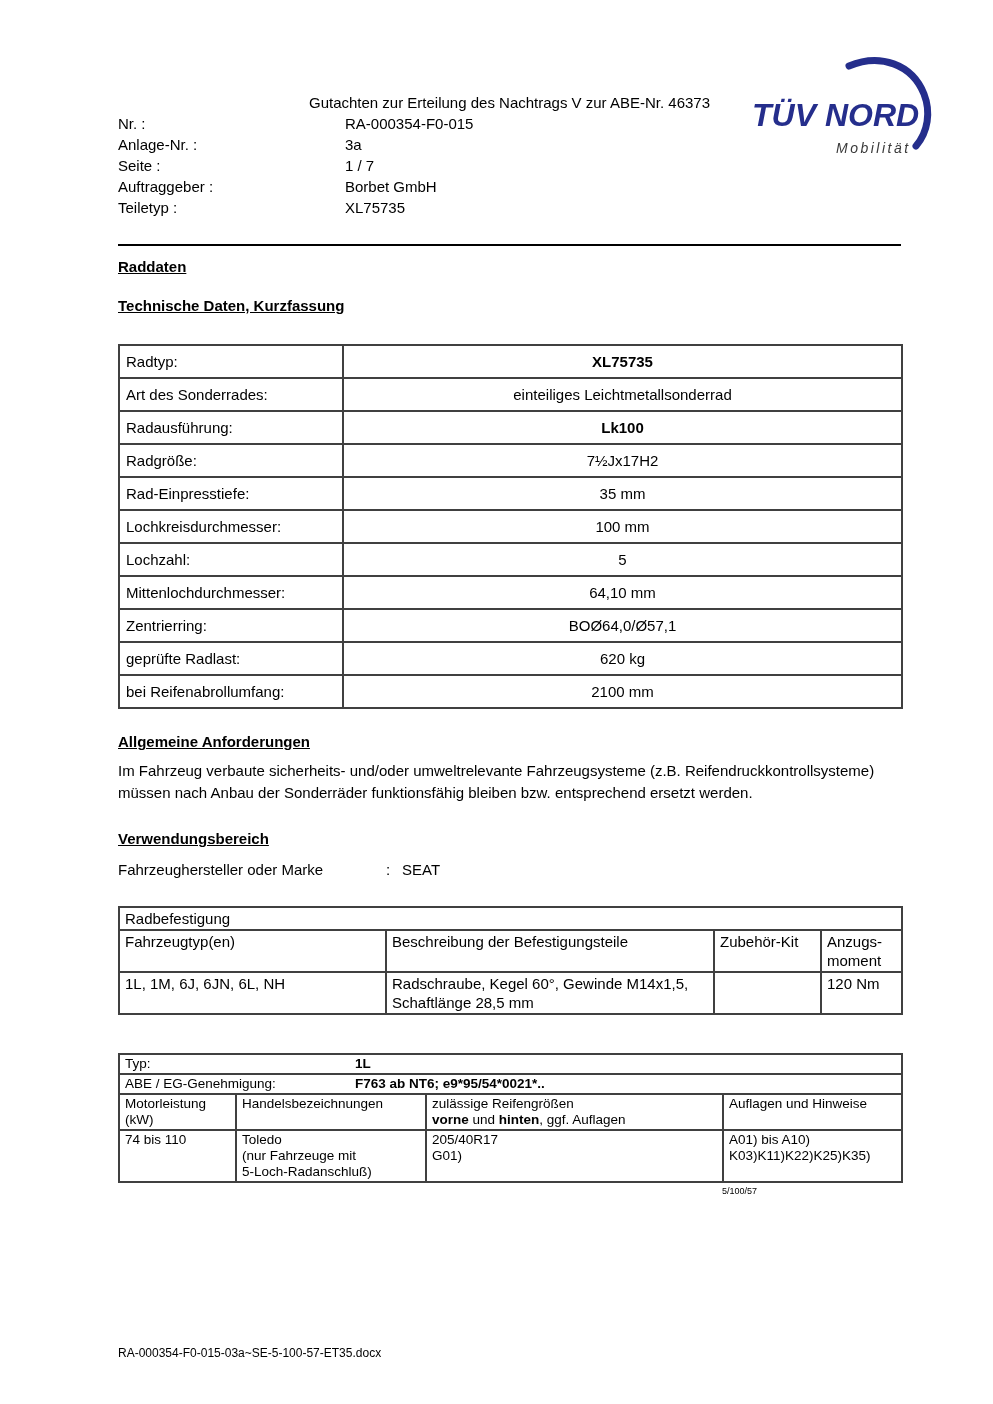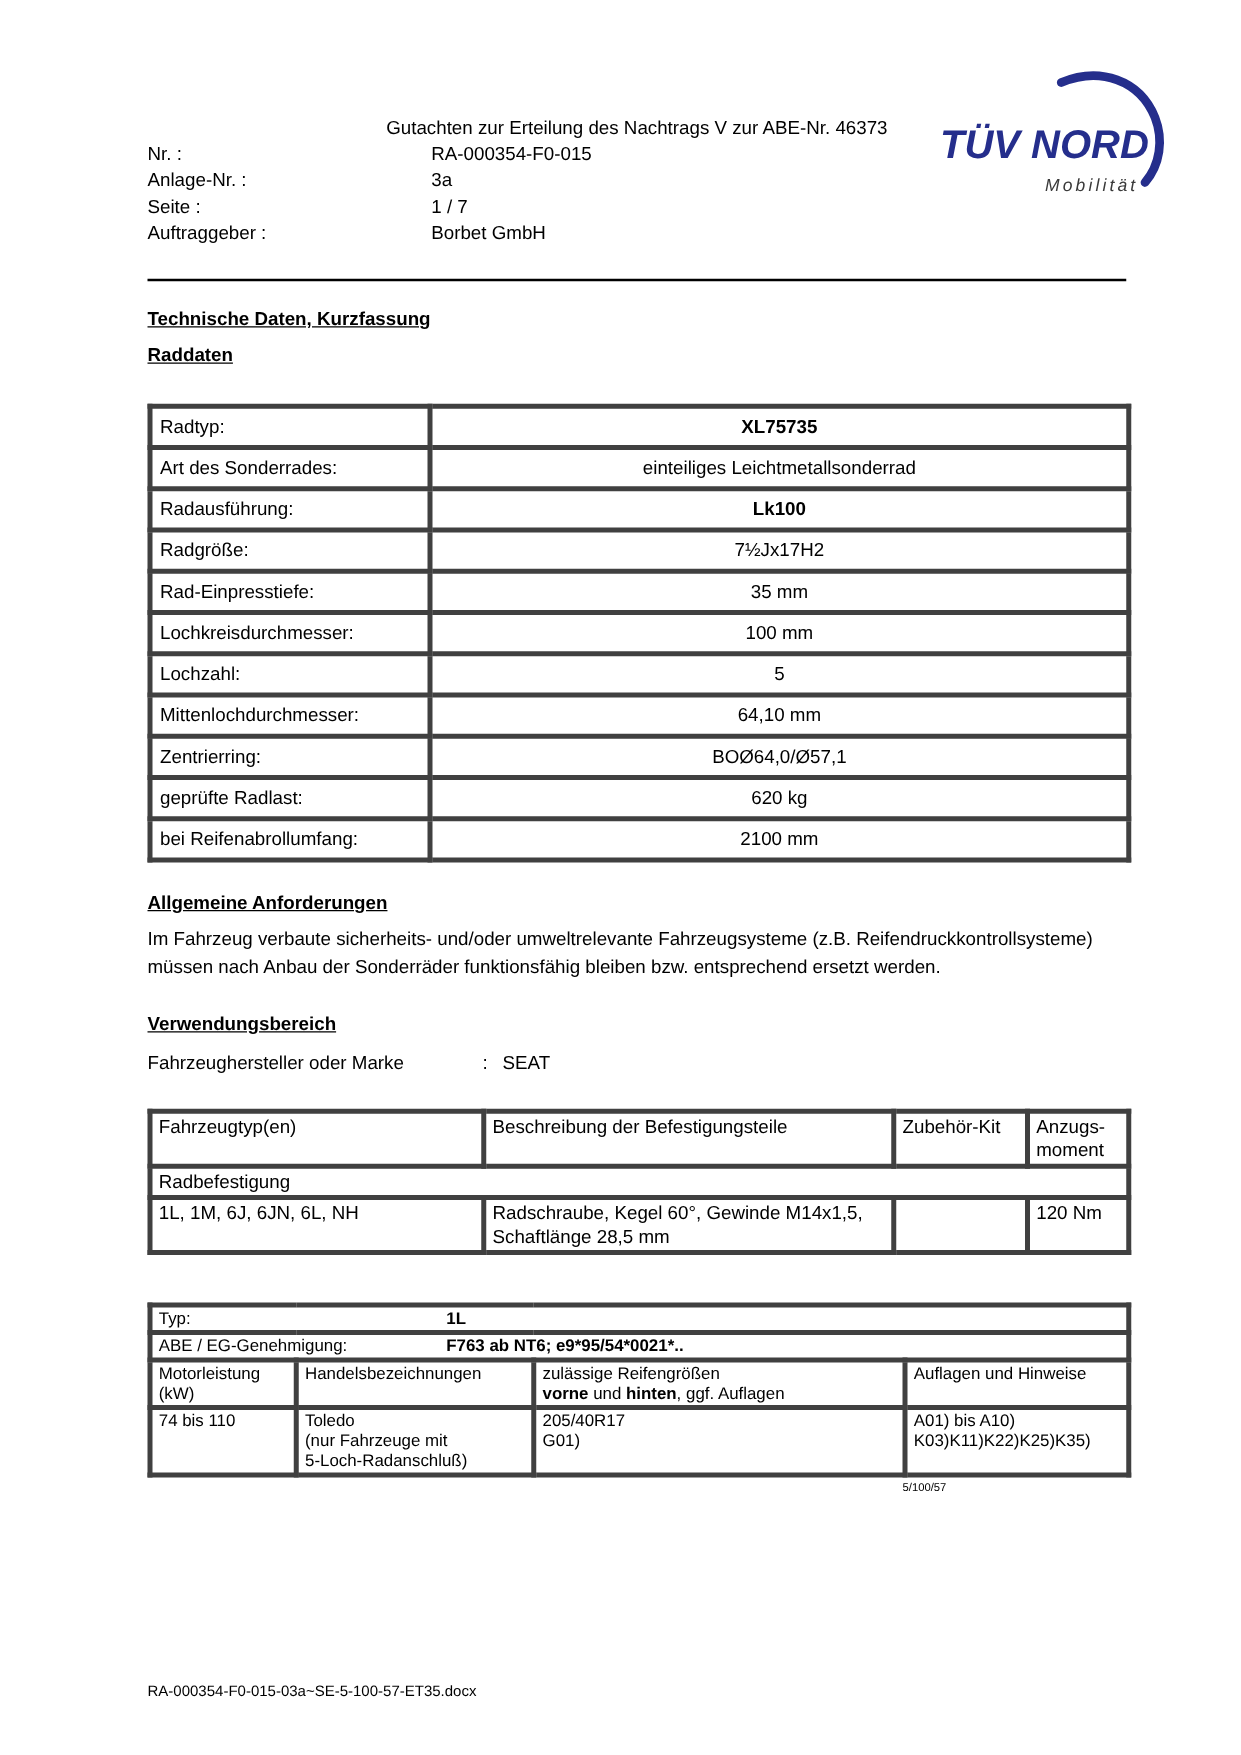--- a/index.html
+++ b/index.html
@@ -12,21 +12,21 @@
   .content { position:absolute; left:118px; top:0; width:783px; }
   .doc-title { padding-top:92px; line-height:21px;text-align:center; }
   .meta { margin-top:0; }
   .meta-row { display:flex; line-height:21px; }
   .meta-label { width:227px; flex:0 0 227px; }
   .logo { position:absolute; left:752px; top:52px; width:195px; height:120px; }
   .rule { margin-top:26px; border:none; border-top:2px solid #000; width:783px; }
   .h { margin-top:22px; font-weight:bold; text-decoration:underline; }
   .h-raddaten { margin-top:12px; }
   table { border-collapse:collapse; width:783px; table-layout:fixed; }
-  td { border:4px solid #404040; }
+  td { border:2px solid #404040; }
   .raddaten { margin-top:30px; }
   .raddaten td { height:33px; padding:0 6px; }
   .raddaten .val { text-align:center; }
   .bold { font-weight:bold; }
   .para { margin-top:10px; line-height:22px; width:783px; }
   .seat-line { margin-top:14px; display:flex; }
   .seat-label { width:268px; flex:0 0 268px; }
   .seat-sep { width:16px; flex:0 0 16px; }
   .radbefestigung { margin-top:28px; }
   .radbefestigung td { padding:1px 5px; vertical-align:top; line-height:19px; }
@@ -64,26 +64,30 @@
         <span>3a</span>
       </div>
       <div class="meta-row">
         <span class="meta-label">Seite :</span>
         <span>1 / 7</span>
       </div>
       <div class="meta-row">
         <span class="meta-label">Auftraggeber :</span>
         <span>Borbet GmbH</span>
       </div>
+      <div class="meta-row">
+        <span class="meta-label">Teiletyp :</span>
+        <span>XL75735</span>
+      </div>
     </div>
 
     <hr class="rule">
 
+    <div class="h h-raddaten">Raddaten</div>
     <div class="h">Technische Daten, Kurzfassung</div>
-    <div class="h h-raddaten">Raddaten</div>
 
     <table class="raddaten">
       <colgroup>
           <col style="width:224px">
           <col style="width:559px">
         </colgroup>
       <tbody>
         <tr>
           <td>Radtyp:</td>
           <td class="val bold">XL75735</td>
@@ -143,27 +147,27 @@
 
     <table class="radbefestigung">
       <colgroup>
           <col style="width:267px">
           <col style="width:328px">
           <col style="width:107px">
           <col style="width:81px">
         </colgroup>
       <tbody>
         <tr>
+          <td colspan="4">Radbefestigung</td>
+        </tr>
+        <tr>
           <td>Fahrzeugtyp(en)</td>
           <td>Beschreibung der Befestigungsteile</td>
           <td>Zubehör-Kit</td>
           <td>Anzugs-moment</td>
-        </tr>
-        <tr>
-          <td colspan="4">Radbefestigung</td>
         </tr>
         <tr>
           <td>1L, 1M, 6J, 6JN, 6L, NH</td>
           <td>Radschraube, Kegel 60°, Gewinde M14x1,5, Schaftlänge 28,5 mm</td>
           <td></td>
           <td>120 Nm</td>
         </tr>
       </tbody>
     </table>
 

